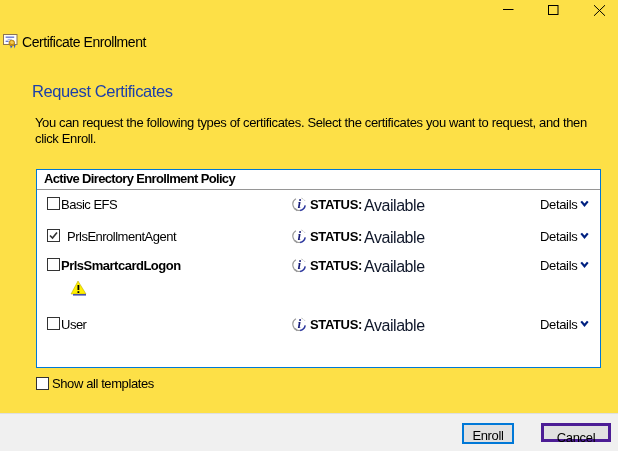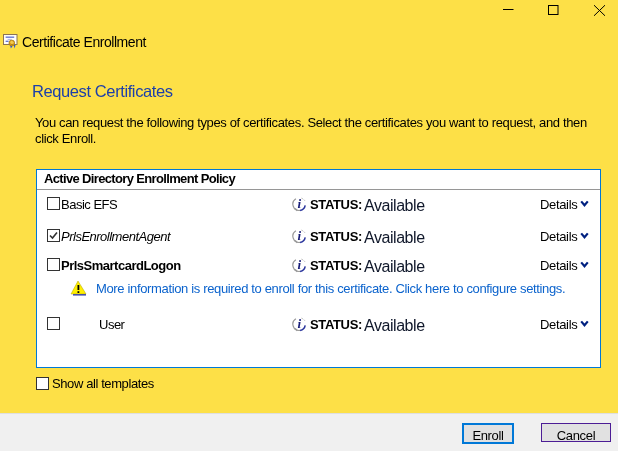--- a/index.html
+++ b/index.html
@@ -57,44 +57,43 @@
   <div class="abs" style="left:44px; top:171px; font-size:13px; font-weight:bold; color:#000; letter-spacing:-0.65px;">Active Directory Enrollment Policy</div>
   <div class="abs" style="left:37px; top:189px; width:563px; height:1px; background:#969696;"></div>
 
   <div class="cb" style="left:47px; top:197px;"></div>
   <div class="rowlabel" style="left:61px; top:197px;">Basic EFS</div>
 
   <div class="cb" style="left:47px; top:229px;"></div>
   <svg class="abs" style="left:48px; top:230px; width:11px; height:11px;" viewBox="0 0 11 11">
     <polyline points="2,5.5 4.5,8 9,2.5" fill="none" stroke="#333" stroke-width="1.6"></polyline>
   </svg>
-  <div class="rowlabel" style="left:61px; top:229px;font-style:italic;">PrlsEnrollmentAgent</div>
+  <div class="rowlabel" style="left:67px; top:229px;">PrlsEnrollmentAgent</div>
 
   <div class="cb" style="left:47px; top:258px;"></div>
   <div class="rowlabel" style="left:61px; top:258px;font-weight:bold;">PrlsSmartcardLogon</div>
 
   <svg class="abs" style="left:70px; top:280px; width:17px; height:16px;" viewBox="0 0 17 16">
     <polygon points="8,1 16,14 1,14" fill="#ffef00" stroke="#b0a000" stroke-width="0.5"></polygon>
     <rect x="7.5" y="5" width="1.8" height="5" fill="#000"></rect>
     <rect x="7.5" y="11.2" width="1.8" height="1.8" fill="#000"></rect>
     <rect x="3" y="14.2" width="13" height="1.3" fill="#202ca0"></rect>
   </svg>
-  <div class="abs" style="left:96px; top:281px; font-size:13px; color:#0b63cd; letter-spacing:-0.35px;">More information is required to enroll for this certificate. Click here to configure settings.</div>
 
   <div class="cb" style="left:47px; top:317px;"></div>
-  <div class="rowlabel" style="left:61px; top:317px;margin-left:38px;">User</div>
+  <div class="rowlabel" style="left:61px; top:317px;">User</div>
 
   <div class="statuscol"></div>
 
   <div class="cb" style="left:36px; top:377px;"></div>
   <div class="abs" style="left:52px; top:376px; font-size:13px; letter-spacing:-0.4px;">Show all templates</div>
 
   <div id="footer"></div>
   <div class="btn" style="left:462px; top:423px; width:52px; height:21px; border:2px solid #0078d7; line-height:21px;">Enroll</div>
-  <div class="btn" style="left:541px; top:423px; width:70px; height:19px; border:1px solid #4c1d95; line-height:23px;">Cancel</div>
+  <div class="btn" style="left:541px; top:423px; width:70px; height:19px; border:3px solid #4c1d95; line-height:23px;">Cancel</div>
 
 </div>
   <svg class="abs" viewBox="0 0 16 16" style="left:291px; top:196px; width:16px; height:16px;">
     <path d="M 4.9 2.8 A 6.3 6.3 0 0 0 9.1 14.4" fill="none" stroke="#9a9a9a" stroke-width="1.2"></path>
     <path d="M 9.1 14.4 A 6.3 6.3 0 0 0 14.2 9.3" fill="none" stroke="#27329b" stroke-width="1.5"></path>
     <path d="M 10.6 2.2 L 11.6 2.7 M 12.9 3.7 L 13.7 4.5" stroke="#9a9a9a" stroke-width="1"></path>
     <path d="M 4.3 12.3 L 6.2 14.9" stroke="#9a9a9a" stroke-width="1.1"></path>
     <text x="8.2" y="12.3" font-size="13" font-weight="bold" font-style="italic" font-family="Liberation Serif" fill="#171c78" text-anchor="middle">i</text>
   </svg>
   <div class="statusb" style="left:310px; top:197px;">STATUS:</div>

